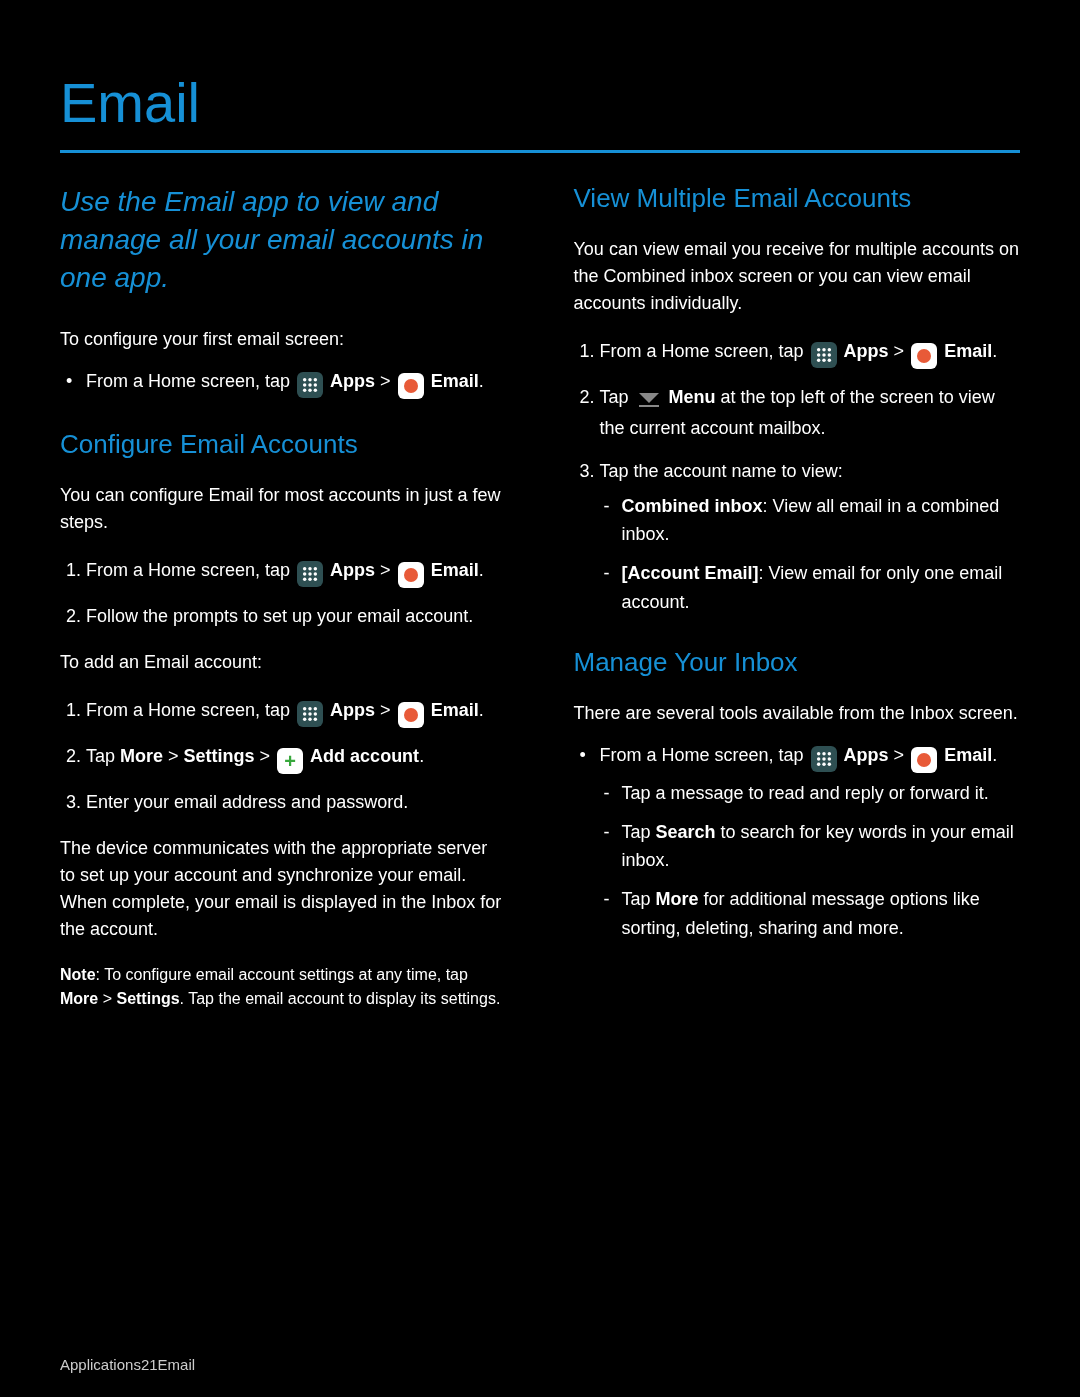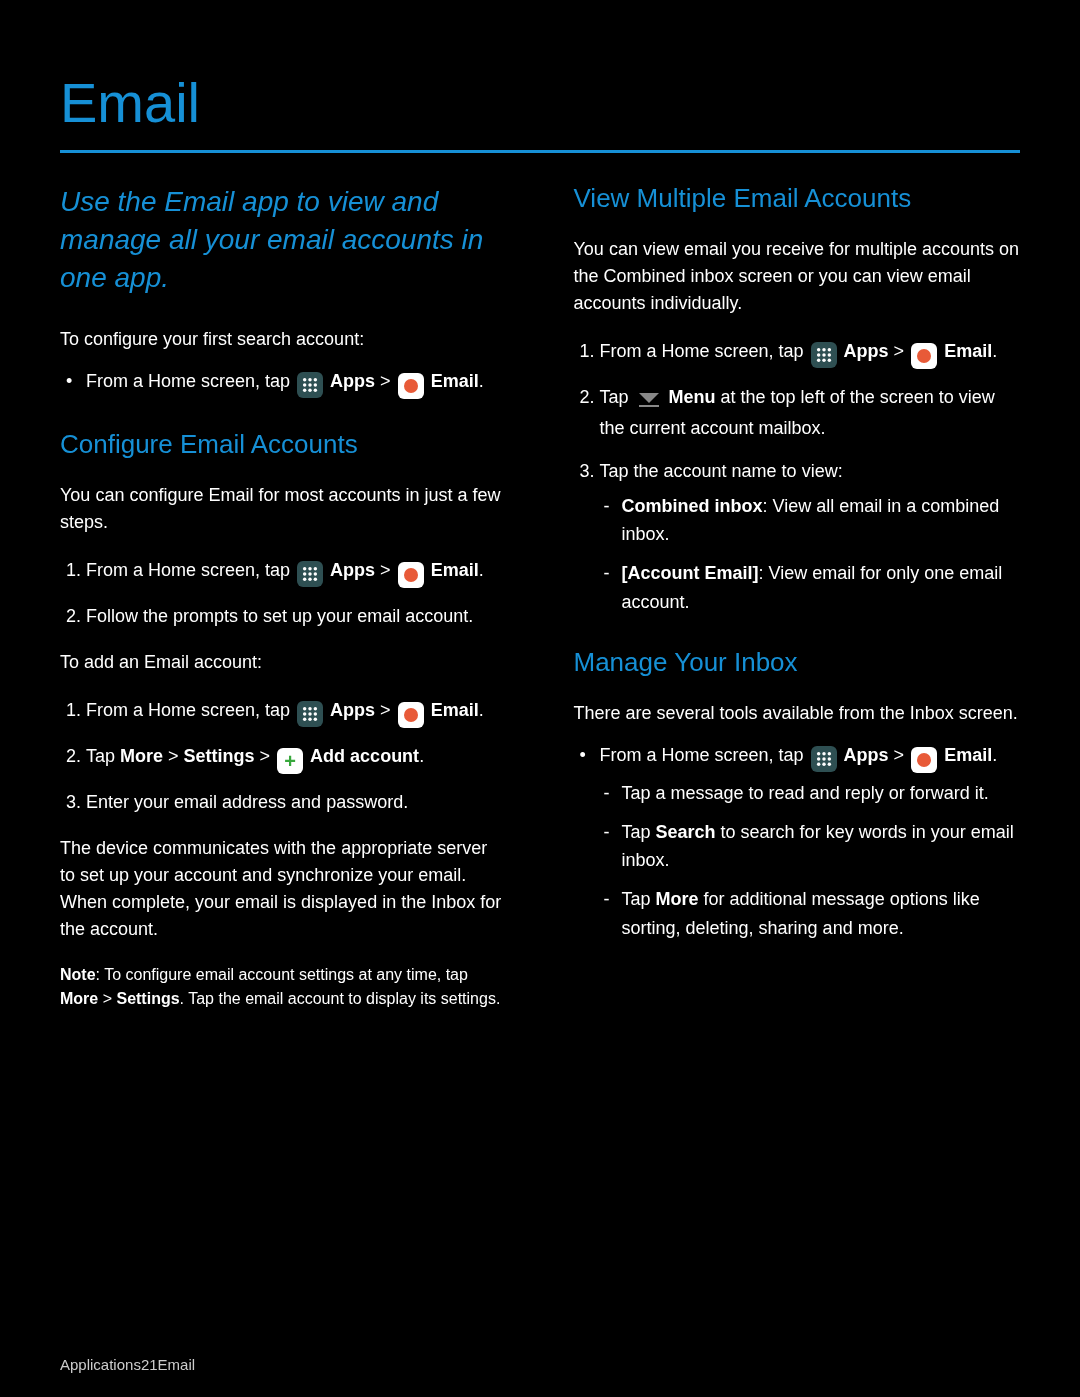--- a/index.html
+++ b/index.html
@@ -99,21 +99,21 @@
 <body>
 
 <div class="page">
   <h1 class="header">Email</h1>
   <hr class="rule">
 
   <div class="cols">
 
     <div class="col">
       <p class="intro">Use the Email app to view and manage all your email accounts in one app.</p>
-      <p class="para">To configure your first search account:</p>
+      <p class="para">To configure your first email screen:</p>
 
       <ul>
         <li>
           <span>From a Home screen, tap </span>
           <span class="icon apps-icon">
             <svg viewBox="0 0 12 12">
                 <g fill="#fff">
                   <circle cx="2" cy="2" r="1.3"></circle>
                   <circle cx="6" cy="2" r="1.3"></circle>
                   <circle cx="10" cy="2" r="1.3"></circle>

